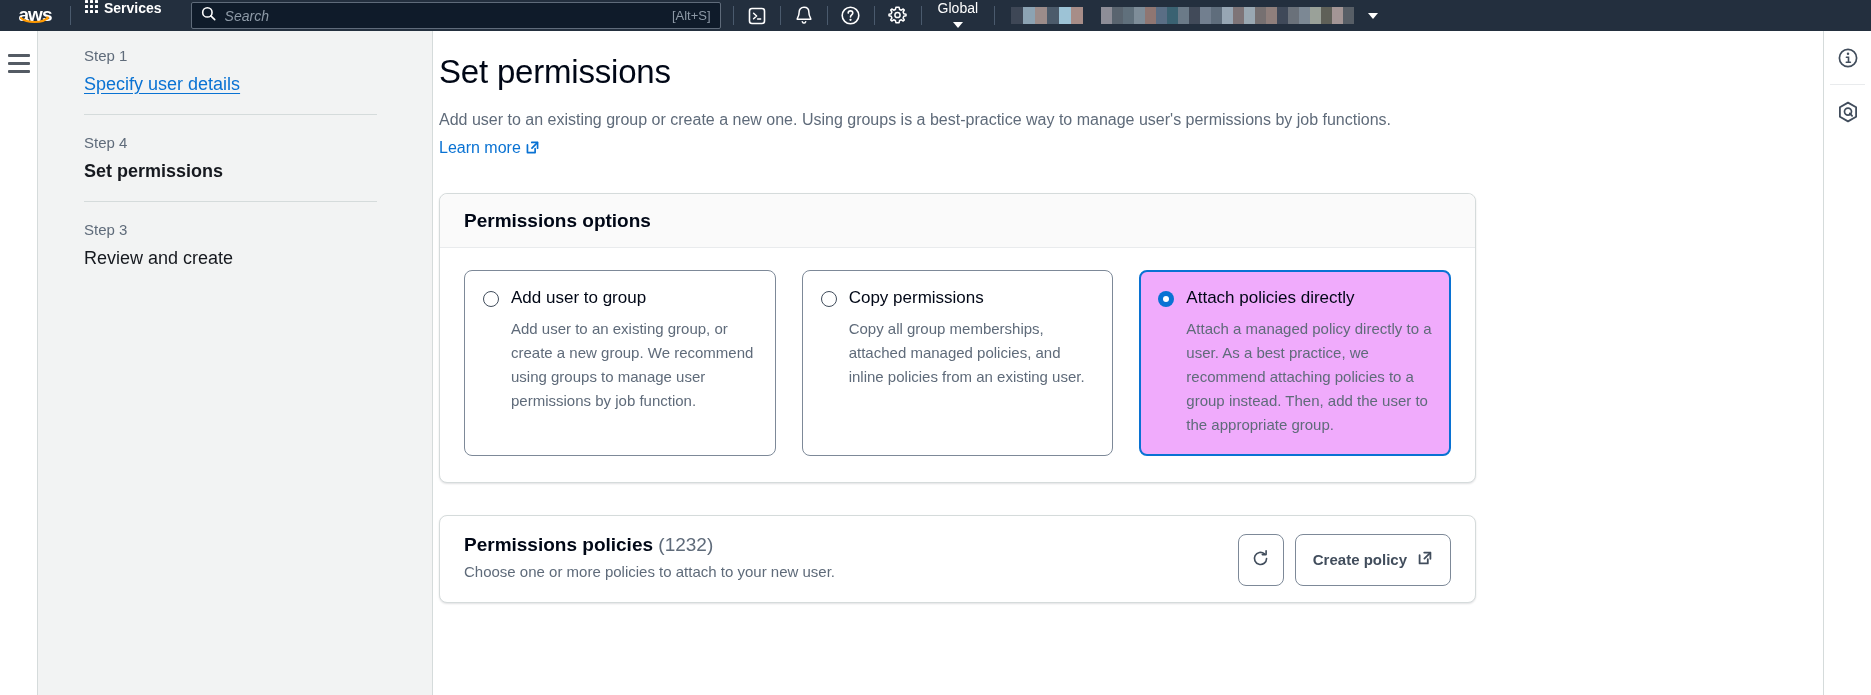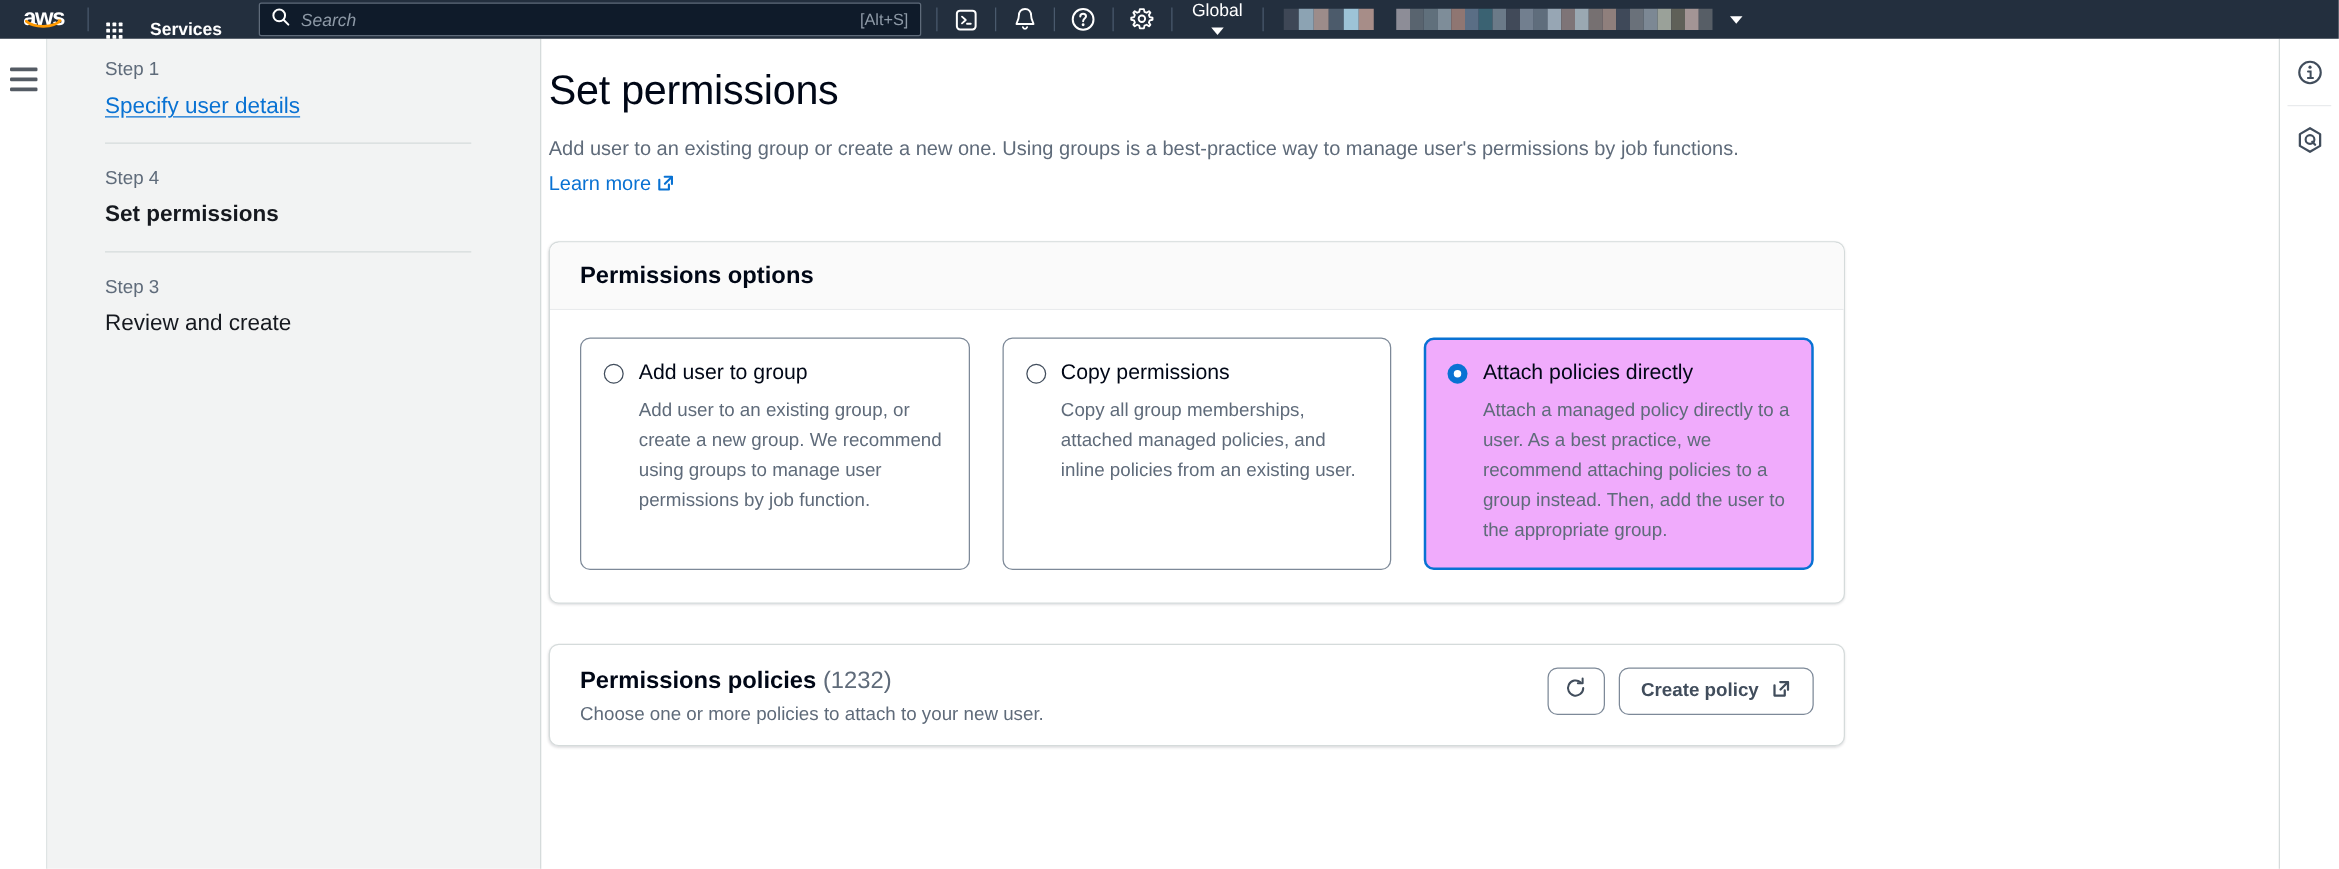--- a/index.html
+++ b/index.html
@@ -26,21 +26,21 @@
   }
   .aws-word {
     font-size: 19px; font-weight: 700; letter-spacing: -1px;
     color: #ffffff; line-height: 1; margin-top: -3px;
   }
   .aws-smile {
     position: absolute; bottom: 3px; left: 50%; transform: translateX(-50%);
   }
   .nav-div { width: 1px; background: #4a5a6d; margin: 6px 0; flex: 0 0 1px; }
   .nav-services {
-    display: flex; align-items: flex-end; gap: 22px;
+    display: flex; align-items: flex-start; gap: 6px;
     padding: 0 14px; cursor: pointer;
   }
   .grid-icon { display: grid; grid-template-columns: repeat(3, 3px); gap: 2px; }
   .grid-icon i { width: 3px; height: 3px; background: #fff; display: block; border-radius: .5px; }
   .nav-services-label { font-size: 14px; font-weight: 700; }
 
   .nav-search-wrap { flex: 0 0 auto; display: flex; align-items: center; padding-left: 15px; }
   .nav-search {
     width: 530px; height: 27px;
     background: #0f1b2a; border: 1px solid #5f6b7a; border-radius: 2px;
@@ -137,21 +137,21 @@
   }
   .radio.on { border: 0; background: #0972d3; display: flex; align-items: center; justify-content: center; }
   .radio.on::after { content: ""; width: 6px; height: 6px; border-radius: 50%; background: #ffffff; }
   .opt-label { font-size: 17px; color: #000716; line-height: 1.35; }
   .opt-desc { margin-top: 7px; font-size: 15px; line-height: 1.6; color: #5f6b7a; }
 
   .policies-header { padding: 18px 24px 16px 24px; }
   .btn-group { display: flex; gap: 11px; align-items: center; }
   .btn {
     border: 1px solid #7d8998; border-radius: 8px; background: #ffffff;
-    height: 38px; display: flex; align-items: center; justify-content: center;
+    height: 52px; display: flex; align-items: center; justify-content: center;
     gap: 10px; cursor: pointer; color: #414d5c;
     font-size: 15px; font-weight: 700; font-family: "Liberation Sans", sans-serif;
     padding: 0 17px;
   }
   .btn.icon-only { width: 46px; padding: 0; }
 
   
   .right-rail {
     position: absolute; top: 31px; right: 0; width: 48px; height: 664px;
     background: #ffffff; border-left: 1px solid #d5dbdb;

